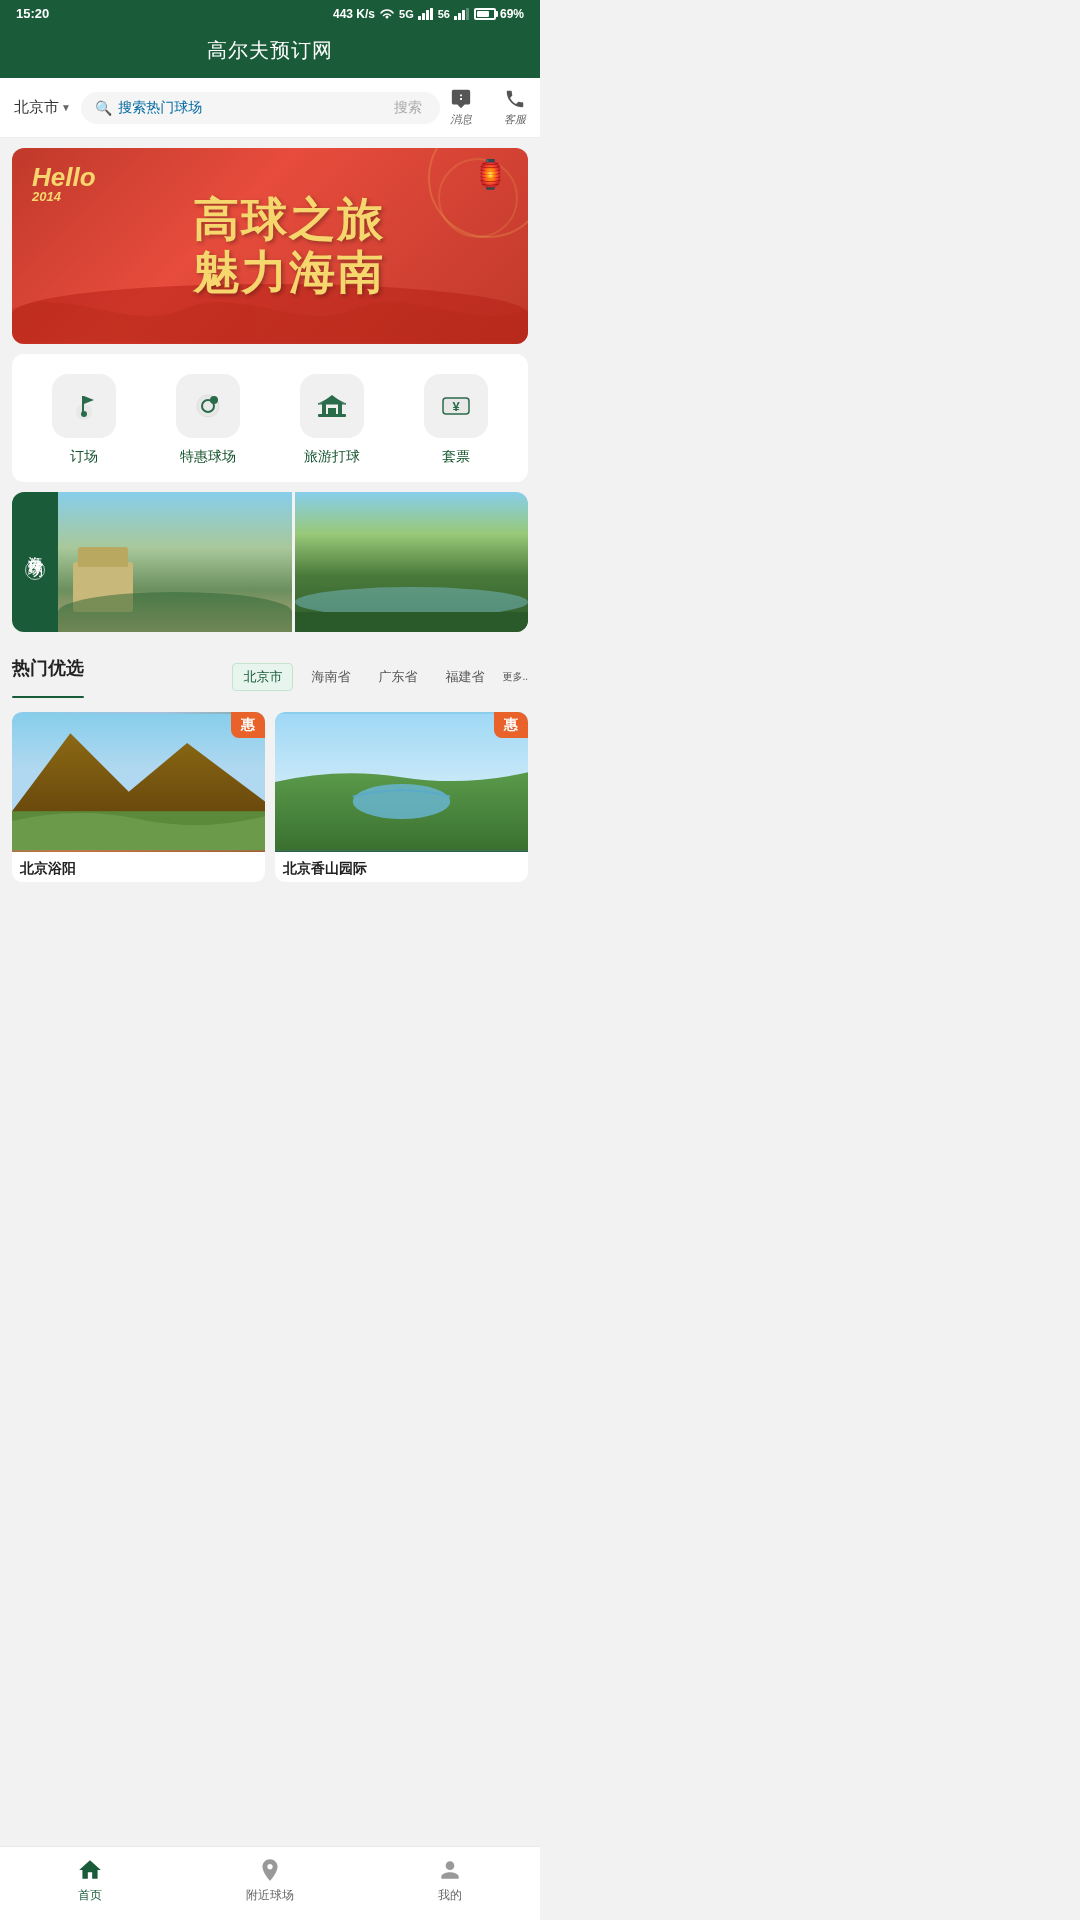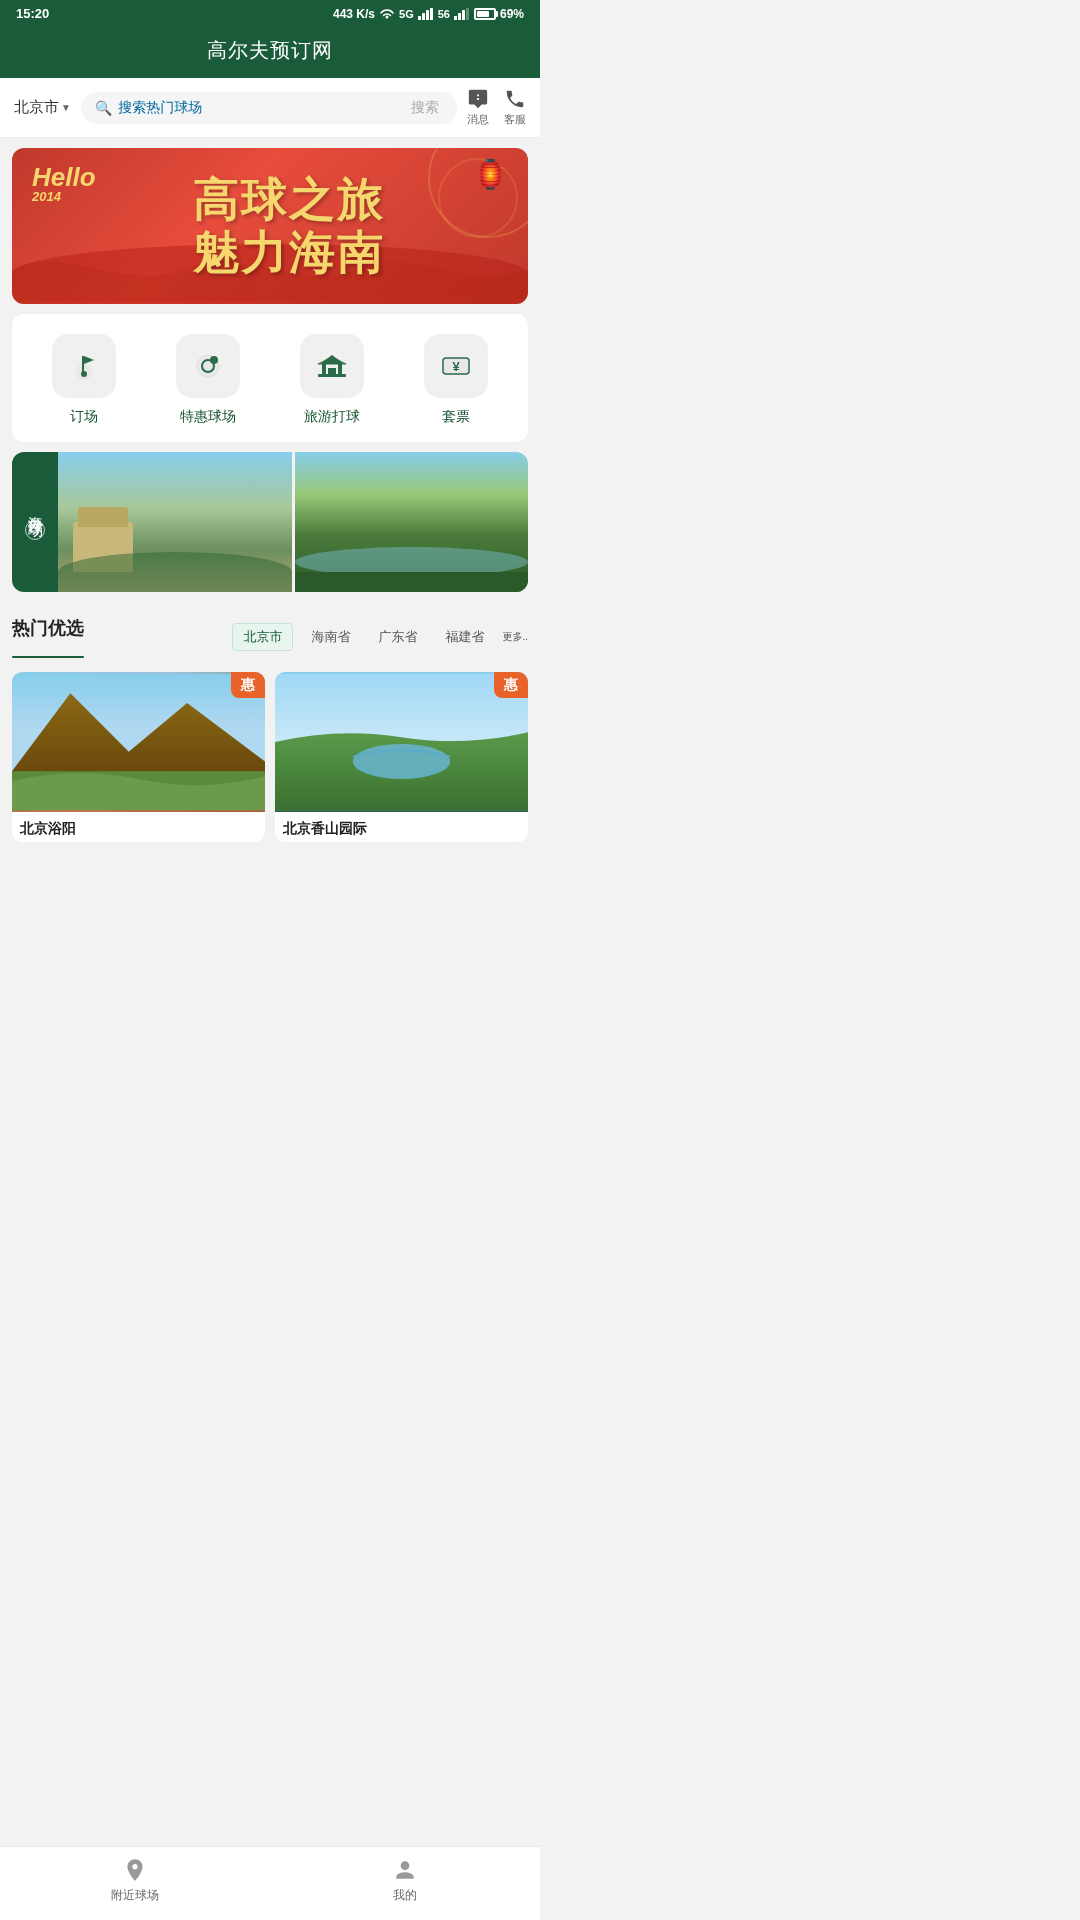--- a/index.html
+++ b/index.html
@@ -115,22 +115,23 @@
       color: #aaa;
       font-size: 14px;
       font-weight: 500;
       cursor: pointer;
       background: none;
       border: none;
       padding: 0 4px;
     }
     .header-icons {
       display: flex;
-      gap: 15px;
-      align-items: center;
+      gap: 32px;
+      align-items: center;
+      font-style: italic;
     }
     .header-icon-item {
       display: flex;
       flex-direction: column;
       align-items: center;
       gap: 2px;
       cursor: pointer;
     }
     .header-icon-item span {
       font-size: 11px;
@@ -141,21 +142,21 @@
       height: 22px;
       fill: #555;
     }
 
     
     .banner {
       margin: 10px 12px;
       border-radius: 12px;
       overflow: hidden;
       background: linear-gradient(135deg, #c0392b 0%, #e74c3c 40%, #c0392b 100%);
-      height: 156px;
+      height: 196px;
       position: relative;
       display: flex;
       align-items: center;
       justify-content: center;
     }
     .banner-decoration {
       position: absolute;
       top: 0; left: 0; right: 0; bottom: 0;
       overflow: hidden;
     }
@@ -691,20 +692,26 @@
         <span class="hui-badge">惠</span>
       </div>
       <div class="course-name">北京香山园际</div>
     </div>
   </div>
 </div>
 
 <div class="nav-spacer"></div>
 
 <div class="bottom-nav">
+  <div class="nav-item active">
+    <svg class="nav-icon" viewBox="0 0 24 24">
+      <path class="nav-icon-fill" d="M10 20v-6h4v6h5v-8h3L12 3 2 12h3v8z" fill="#1a5c3a"></path>
+    </svg>
+    <span class="nav-label" style="color:#1a5c3a">首页</span>
+  </div>
   <div class="nav-item">
     <svg class="nav-icon" viewBox="0 0 24 24">
       <path class="nav-icon-fill" d="M12 2C8.13 2 5 5.13 5 9c0 5.25 7 13 7 13s7-7.75 7-13c0-3.87-3.13-7-7-7zm0 9.5c-1.38 0-2.5-1.12-2.5-2.5s1.12-2.5 2.5-2.5 2.5 1.12 2.5 2.5-1.12 2.5-2.5 2.5z" fill="#999"></path>
     </svg>
     <span class="nav-label">附近球场</span>
   </div>
   <div class="nav-item">
     <svg class="nav-icon" viewBox="0 0 24 24">
       <path class="nav-icon-fill" d="M12 12c2.21 0 4-1.79 4-4s-1.79-4-4-4-4 1.79-4 4 1.79 4 4 4zm0 2c-2.67 0-8 1.34-8 4v2h16v-2c0-2.66-5.33-4-8-4z" fill="#999"></path>
     </svg>

